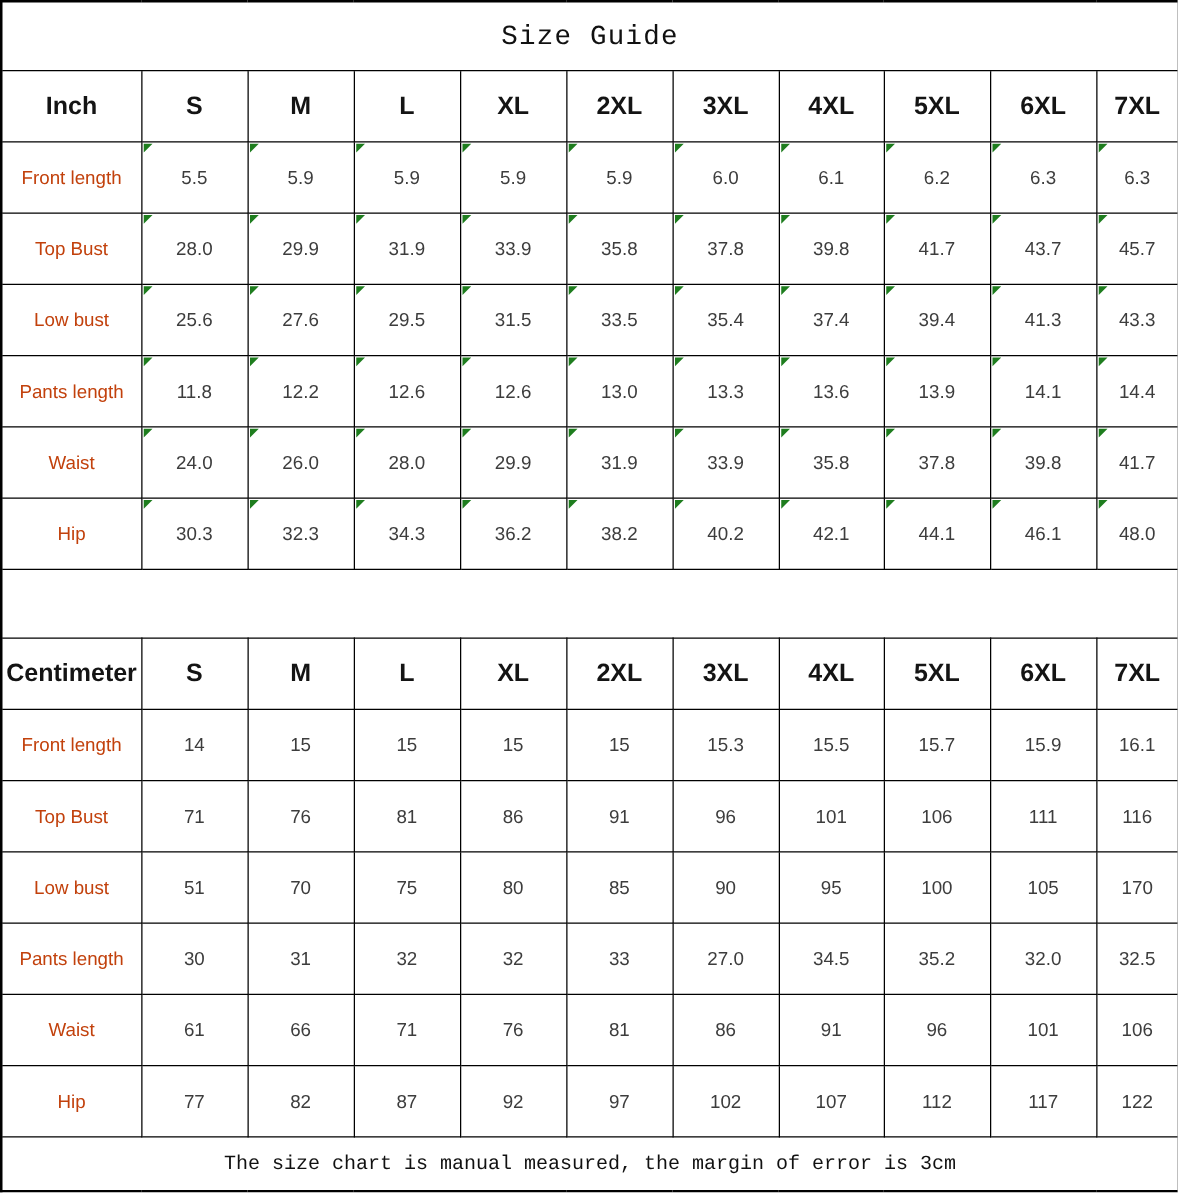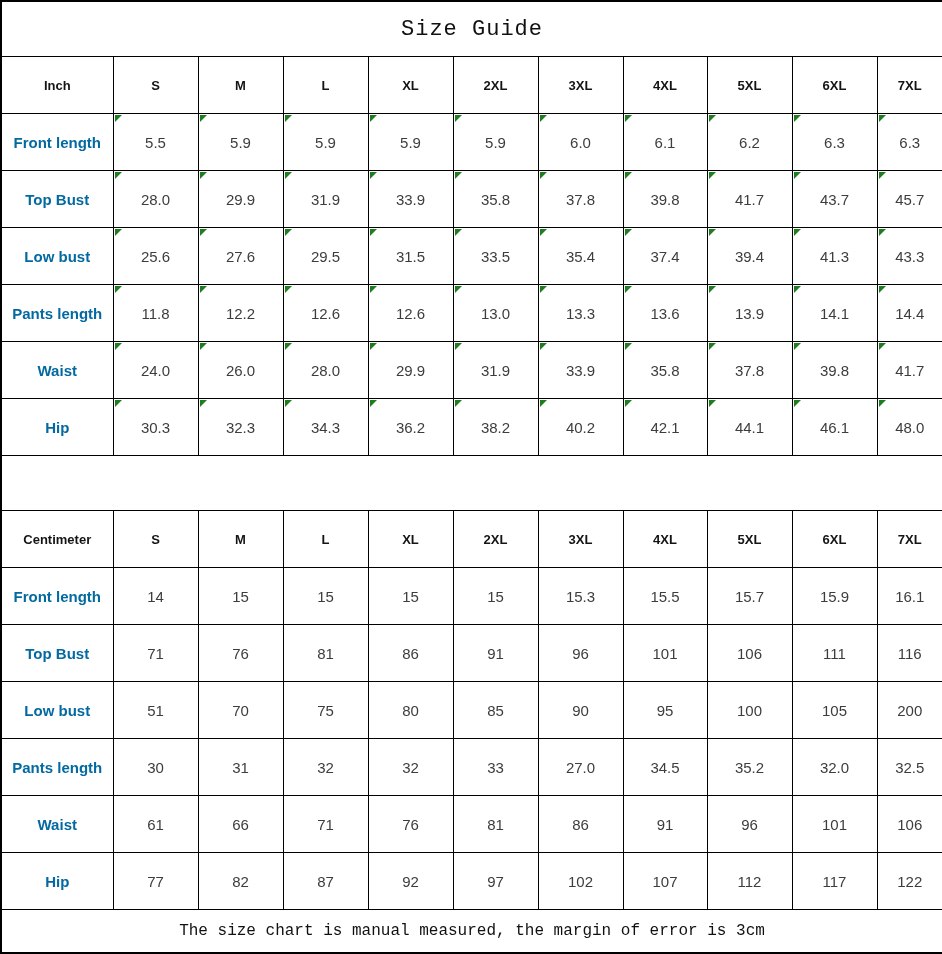--- a/index.html
+++ b/index.html
@@ -14,24 +14,24 @@
   }
   td{
     border:1px solid #000;
     text-align:center;vertical-align:middle;
     padding:0;position:relative;
     font-size:15px;color:#3d3d3d;
     height:56px;
     overflow:hidden;
   }
   td.label-cell{
-    font-weight:bold;color:#0369a1;font-size:15px;
+    font-weight:normal;color:#c2410c;font-size:15px;
   }
   td.header-cell{
-    font-weight:bold;color:#141414;font-size:13px;
+    font-weight:bold;color:#141414;font-size:20px;
   }
   tr.title-row td{
     border-left:none;border-top:none;border-right:none;
     font-family:"Liberation Mono","DejaVu Sans Mono",monospace;
     font-size:22px;color:#111;letter-spacing:1px;
     height:54px;
   }
   tr.gap-row td{
     border-left:none;border-right:none;
     height:54px;
@@ -210,21 +210,21 @@
           <td class="label-cell">Low bust</td>
           <td class="value-cell">51</td>
           <td class="value-cell">70</td>
           <td class="value-cell">75</td>
           <td class="value-cell">80</td>
           <td class="value-cell">85</td>
           <td class="value-cell">90</td>
           <td class="value-cell">95</td>
           <td class="value-cell">100</td>
           <td class="value-cell">105</td>
-          <td class="value-cell">200</td>
+          <td class="value-cell">170</td>
         </tr>
         <tr>
           <td class="label-cell">Pants length</td>
           <td class="value-cell">30</td>
           <td class="value-cell">31</td>
           <td class="value-cell">32</td>
           <td class="value-cell">32</td>
           <td class="value-cell">33</td>
           <td class="value-cell">27.0</td>
           <td class="value-cell">34.5</td>

